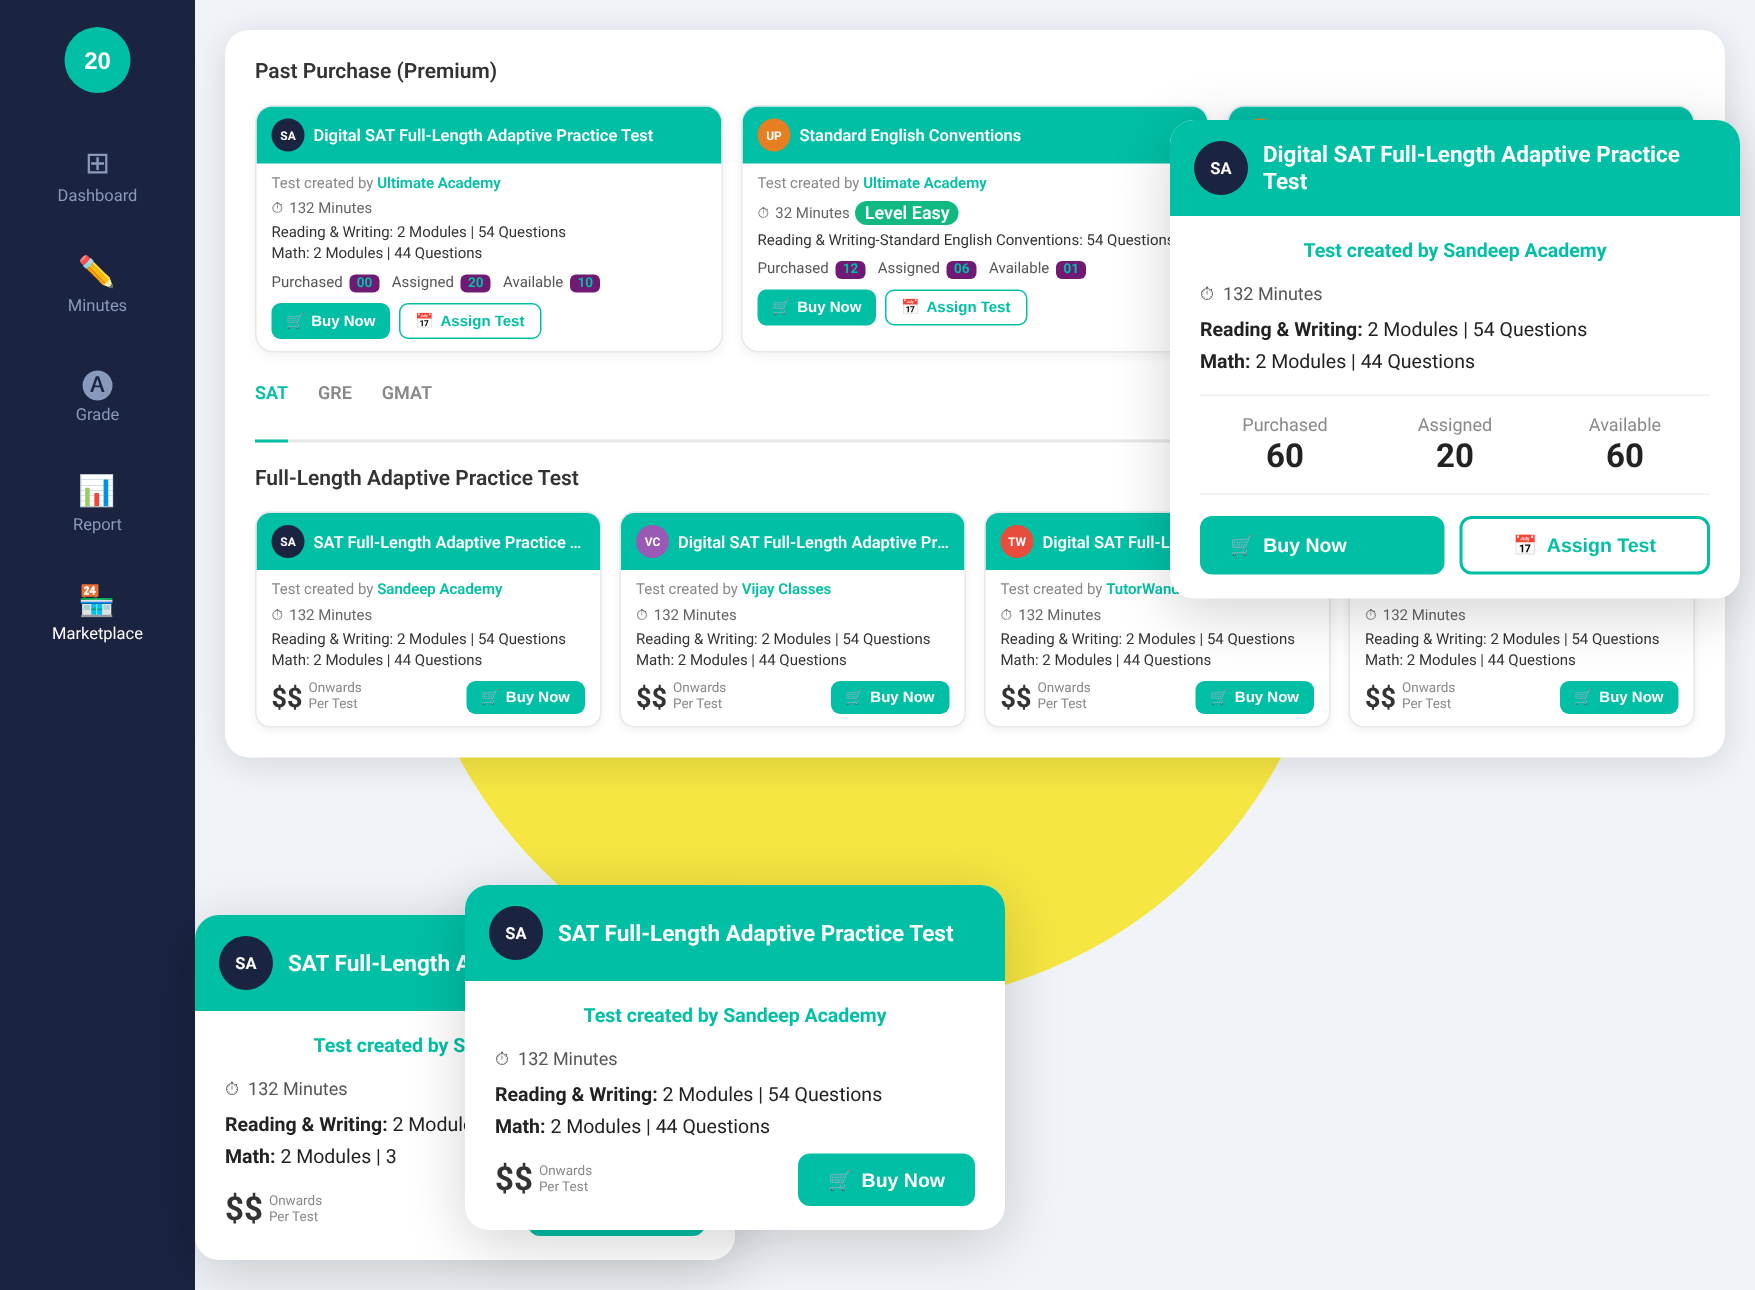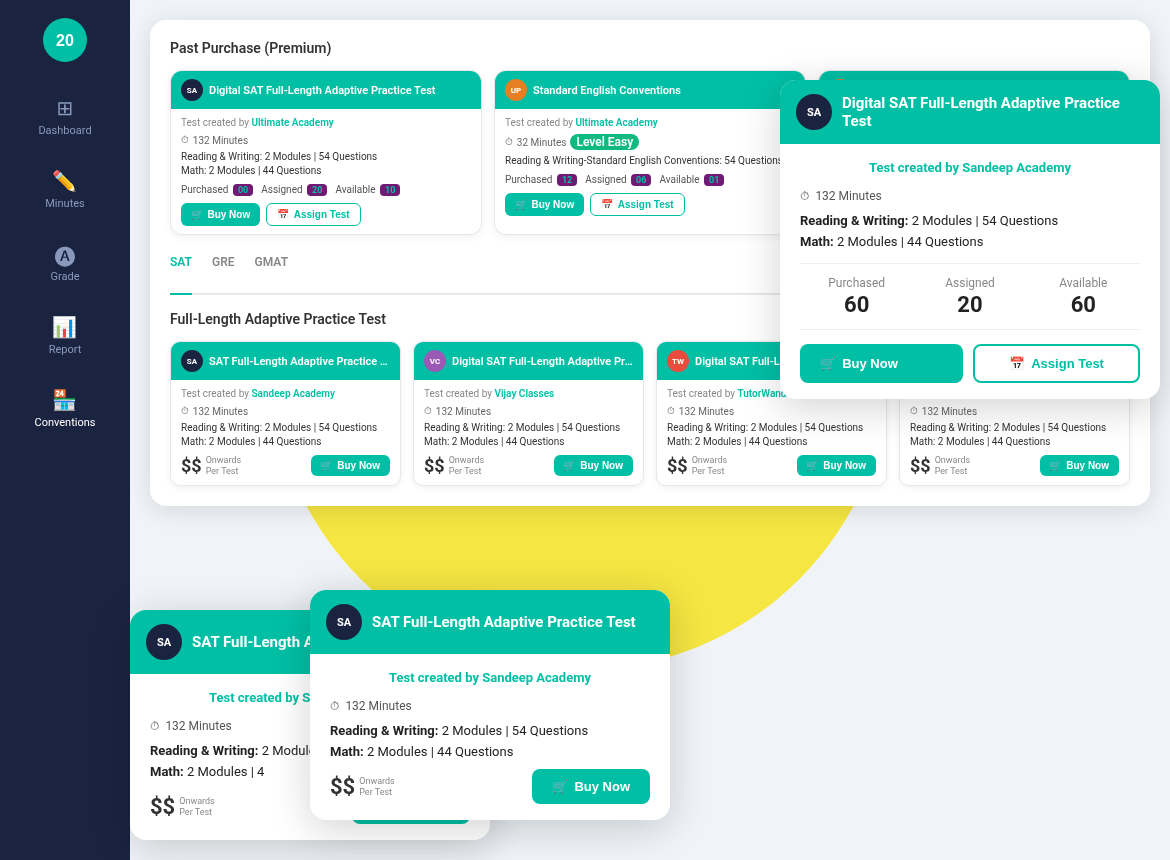--- a/index.html
+++ b/index.html
@@ -456,21 +456,21 @@
   <div class="sidebar-item">
     <span class="icon">🅐</span>
     <span>Grade</span>
   </div>
   <div class="sidebar-item">
     <span class="icon">📊</span>
     <span>Report</span>
   </div>
   <div class="sidebar-item active">
     <span class="icon">🏪</span>
-    <span>Conventions</span>
+    <span>Marketplace</span>
   </div>
 </nav>
 
 <main class="main">
   <div class="main-card">
 
     <div class="section-title">Past Purchase (Premium)</div>
 
     <div class="test-cards-row">
 
@@ -732,21 +732,21 @@
       <span>Test created by</span> <strong><span>Sandeep Academy</span></strong>
     </div>
     <div class="popup-meta-row">
       <span>⏱</span>
       <span>132 Minutes</span>
     </div>
     <div class="popup-detail">
       <strong>Reading &amp; Writing:</strong> <span>2 Modules | 54 Questions</span>
     </div>
     <div class="popup-detail">
-      <strong>Math:</strong> <span>2 Modules | 4</span>
+      <strong>Math:</strong> <span>2 Modules | 3</span>
     </div>
     <div style="display:flex;align-items:center;justify-content:space-between;margin-top:10px;">
       <div class="price-display">
         <span class="price-symbol" style="font-size:22px;">$$</span>
         <div class="price-sub">
           <div>Onwards</div>
           <div>Per Test</div>
         </div>
       </div>
       <button class="popup-btn-buy" style="flex:0 0 auto;">🛒 <span>Buy Now</span></button>

